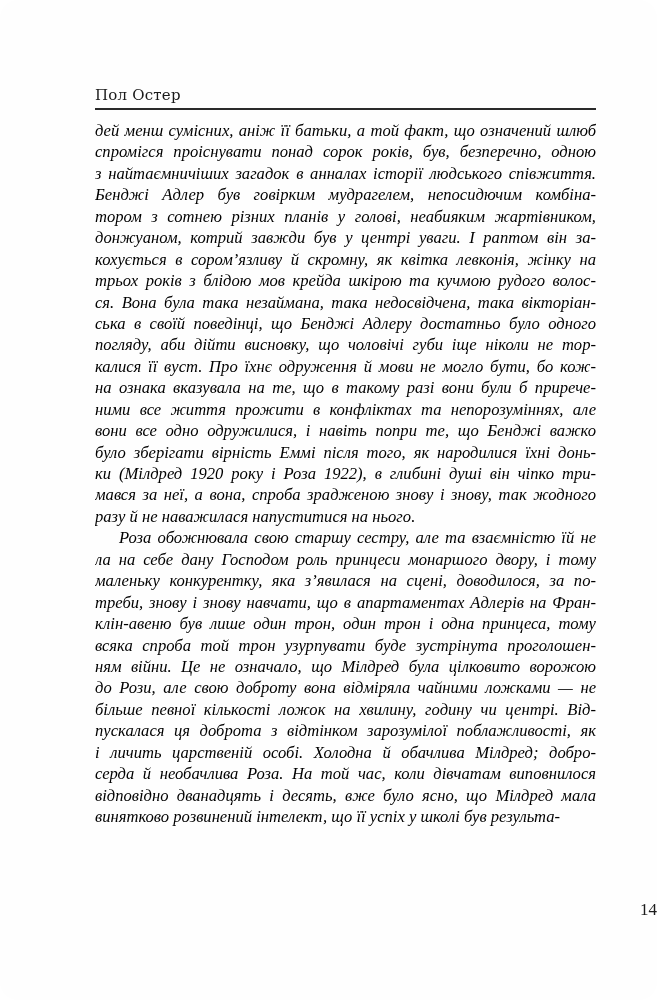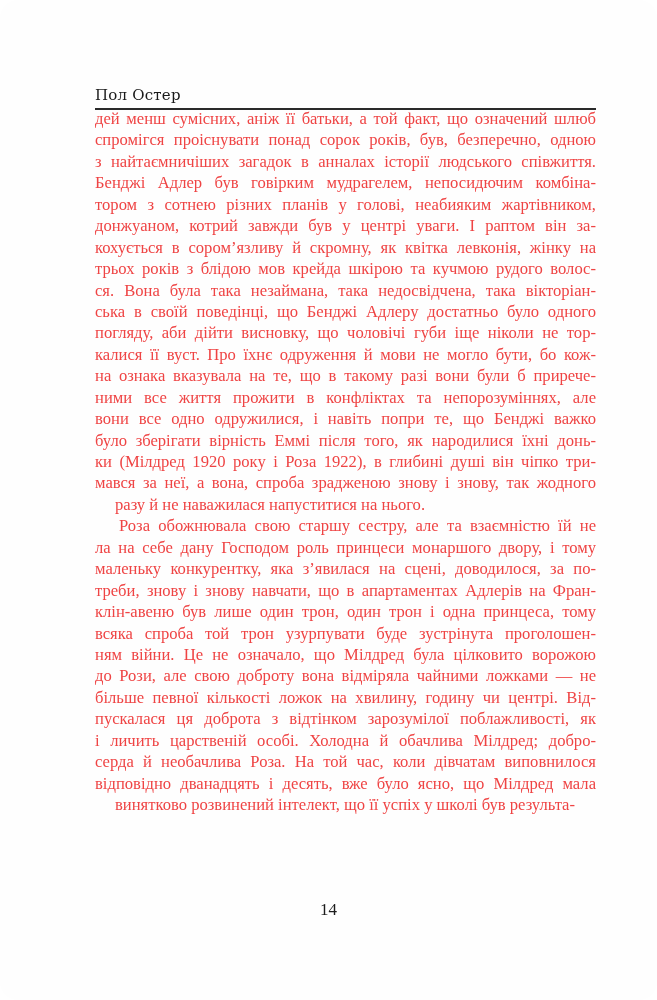--- a/index.html
+++ b/index.html
@@ -7,31 +7,31 @@
   .page { position: absolute; left: 0; top: 0; width: 657px; height: 1000px; background: #fefefe; border-radius: 18px; }
   .running-head {
     position: absolute; left: 95px; top: 86px; width: 501px;
     font-family: "DejaVu Serif", serif; font-size: 15px; color: #1a1a1a;
     letter-spacing: 0.2px;
   }
   .head-rule {
     position: absolute; left: 95px; top: 108px; width: 501px; height: 2px; background: #2a2a2a;
   }
   .body-text {
-    position: absolute; left: 95px; top: 108px; width: 501px;
-    font-family: "Liberation Serif", serif; font-size: 16.6px; color: #ef4444;
+    position: absolute; left: 95px; top: 120px; width: 501px;
+    font-family: "Liberation Serif", serif; font-size: 16.6px; color: #000000; font-style: italic;
   }
   .line {
     display: block; height: 21.45px; line-height: 21.45px; white-space: nowrap;
     text-align: justify; text-align-last: justify; overflow: hidden;
   }
-  .line.last { text-align-last: left; margin-left: 20px; }
+  .line.last { text-align-last: left; }
   .line.indent { padding-left: 24px; }
   .page-number {
-    position: absolute; left: 0; width: 657px; top: 900px; text-align: center;
+    position: absolute; left: 0; width: 657px; top: 900px; text-align: right;
     font-family: "Liberation Serif", serif; font-size: 17px; color: #1c1c1c;
   }
 </style>
 </head>
 <body>
 
 <div class="page">
   <div class="running-head">Пол Остер</div>
   <div class="head-rule"></div>
   <div class="body-text" id="body-text">

